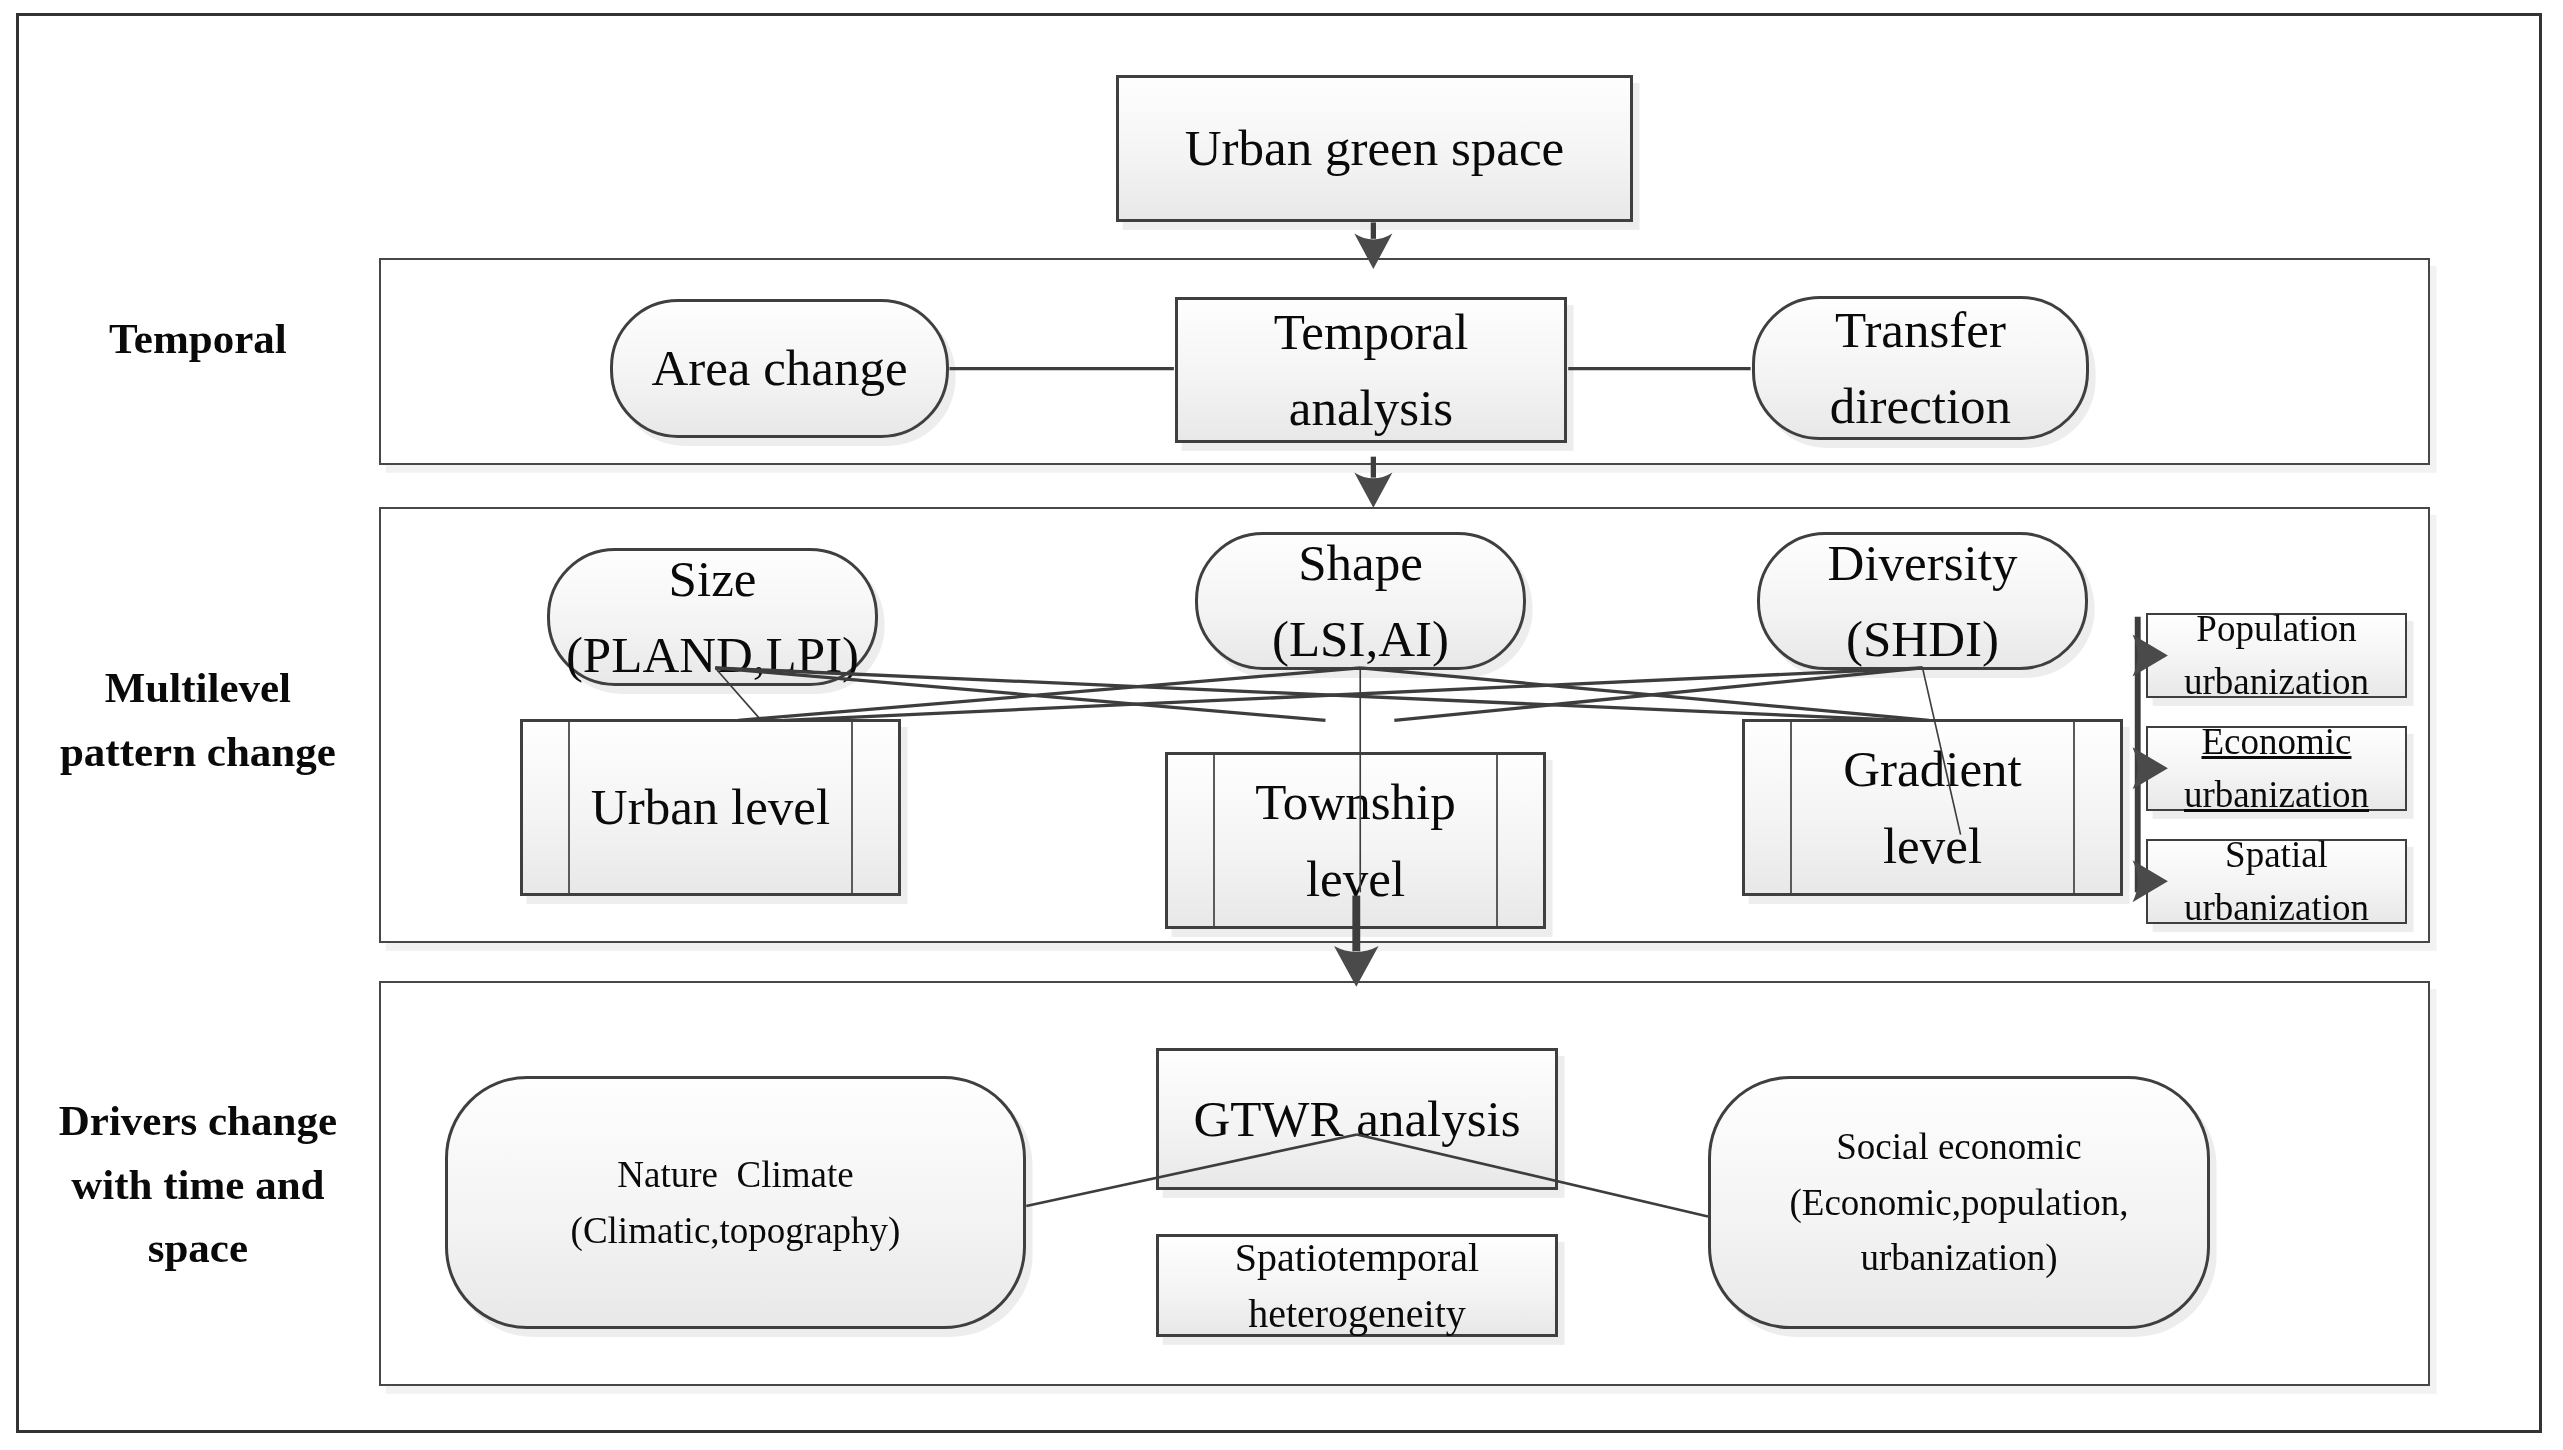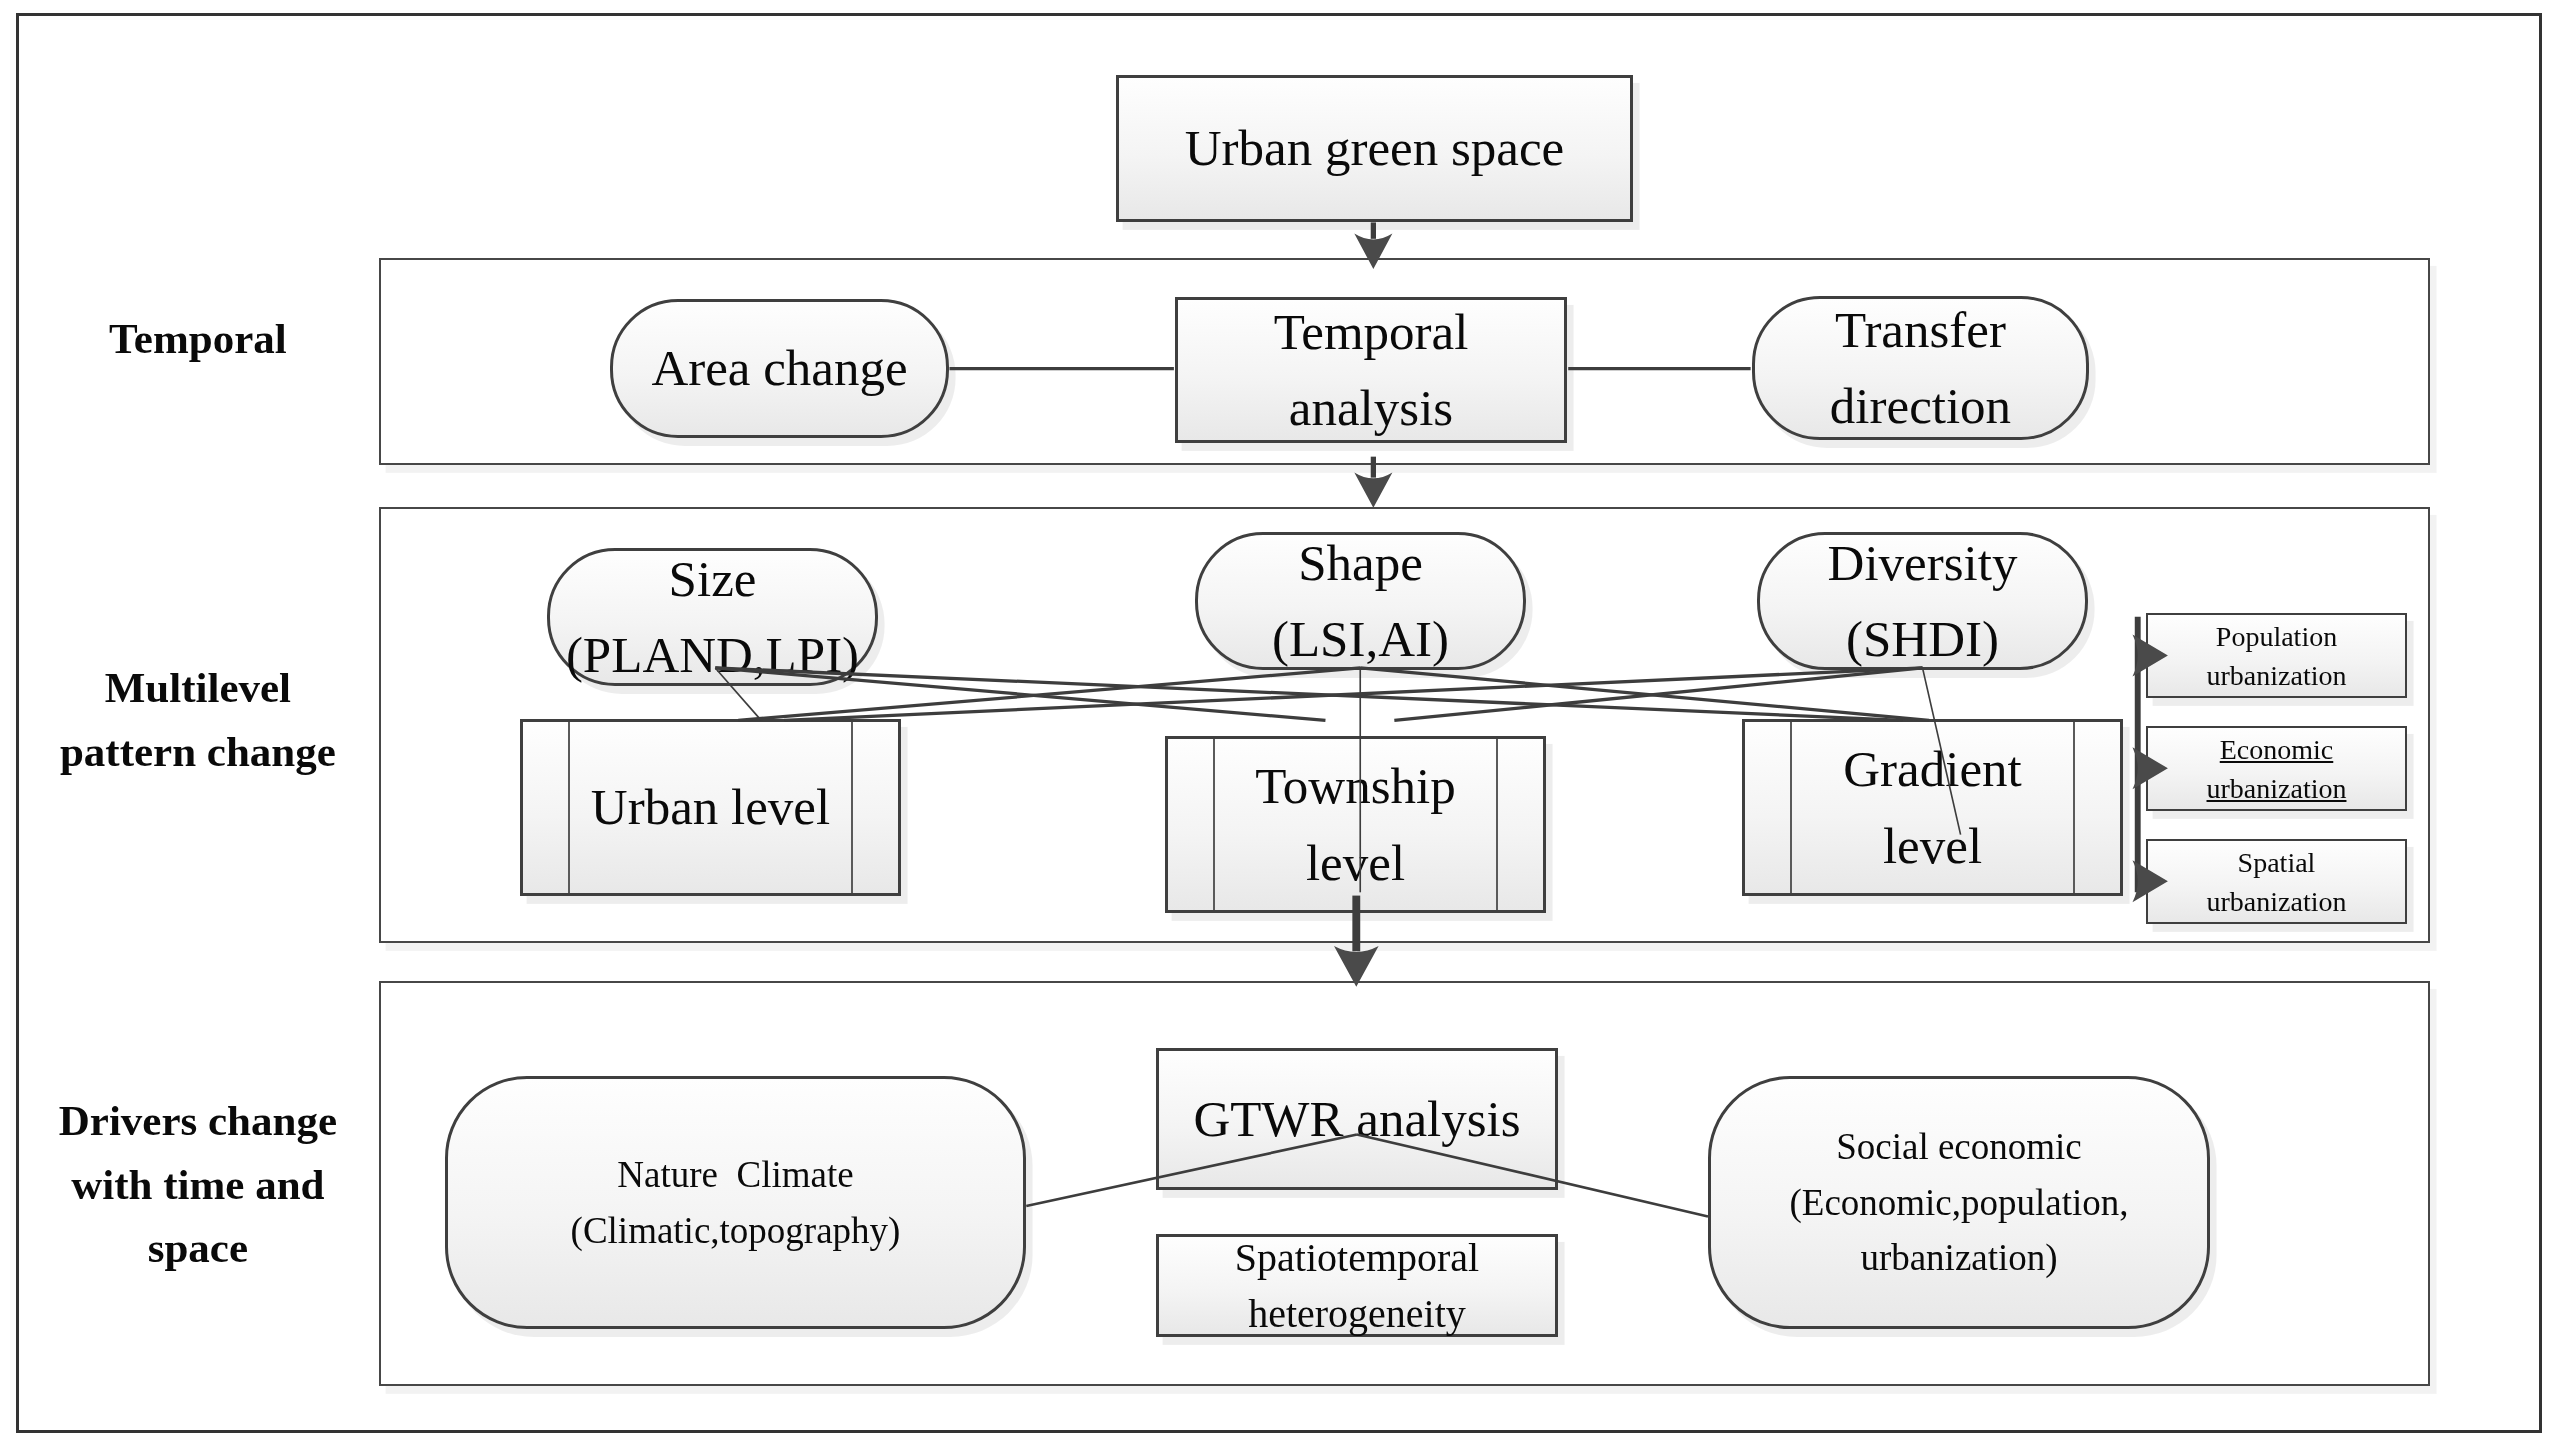--- a/index.html
+++ b/index.html
@@ -48,37 +48,37 @@
     background:linear-gradient(180deg,var(--fill-top) 0%,#f4f4f4 55%,var(--fill-bot) 100%);
     border:3.3px solid var(--border);
     box-sizing:border-box;text-align:center;
     font-size:51px;line-height:1.5;
     box-shadow:6.6px 7.9px 0 rgba(0,0,0,0.07);
     z-index:3;
   }
   .ln{display:block;white-space:pre;}
   .stadium{border-radius:68px;}
   .biground{border-radius:82px;}
-  .smallbox{font-size:28px;line-height:1.42;border-width:2.6px;justify-content:flex-end;}
+  .smallbox{font-size:37px;line-height:1.42;border-width:2.6px;}
   .subroutine .vl{
     position:absolute;top:0;bottom:0;width:2px;background:#5a5a5a;
   }
   .subroutine .vl.l{left:12%;}
   .subroutine .vl.r{right:12%;}
 
   
   #n-root{left:1116px;top:75px;width:517px;height:147px;}
   #n-area{left:610px;top:299px;width:339px;height:139px;}
   #n-temporal-analysis{left:1175px;top:297px;width:392px;height:146px;}
   #n-transfer{left:1752px;top:296px;width:337px;height:144px;}
   #n-size{left:547px;top:548px;width:331px;height:138px;text-align:center;}
   #n-shape{left:1195px;top:532px;width:331px;height:138px;}
   #n-diversity{left:1757px;top:532px;width:331px;height:138px;}
   #n-urban{left:520px;top:719px;width:381px;height:177px;}
-  #n-township{left:1165px;top:736px;width:381px;height:177px;justify-content:center;}
+  #n-township{left:1165px;top:752px;width:381px;height:177px;justify-content:center;}
   #n-gradient{left:1742px;top:719px;width:381px;height:177px;}
   #n-pop-urb{left:2146px;top:613px;width:261px;height:85px;}
   #n-eco-urb{left:2146px;top:726px;width:261px;height:85px;text-decoration:underline;}
   #n-spa-urb{left:2146px;top:839px;width:261px;height:85px;}
   #n-gtwr{left:1156px;top:1048px;width:402px;height:142px;text-align:right;}
   #n-nature{left:445px;top:1076px;width:581px;height:253px;font-size:37px;}
   #n-social{left:1708px;top:1076px;width:502px;height:253px;font-size:37px;}
   #n-spatiotemporal{left:1156px;top:1234px;width:402px;height:103px;font-size:40px;line-height:1.38;}
 
   #wires{

